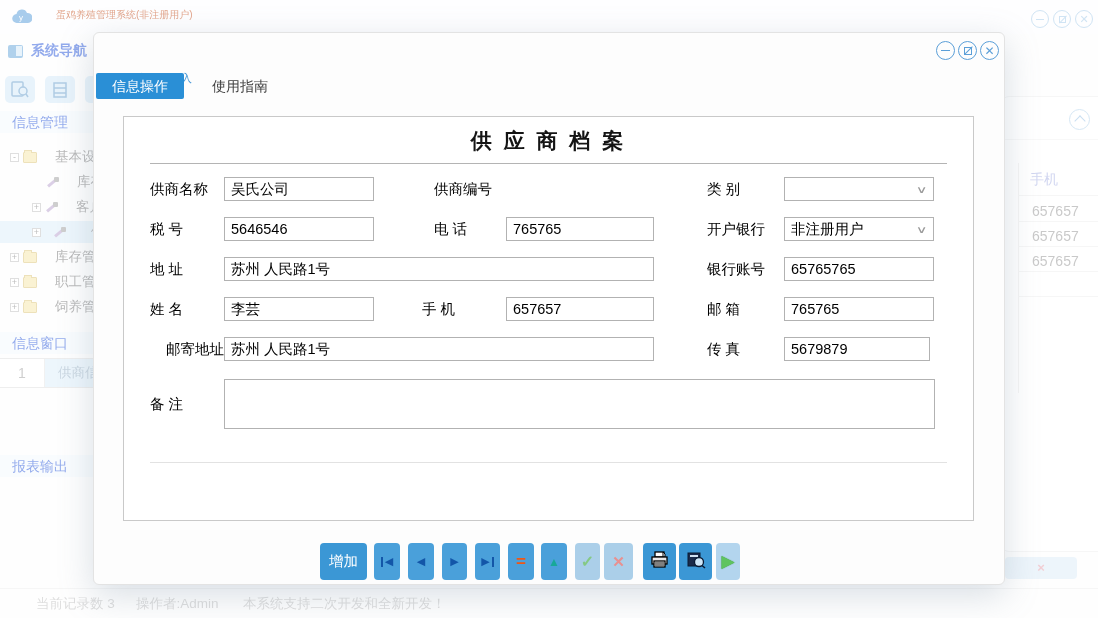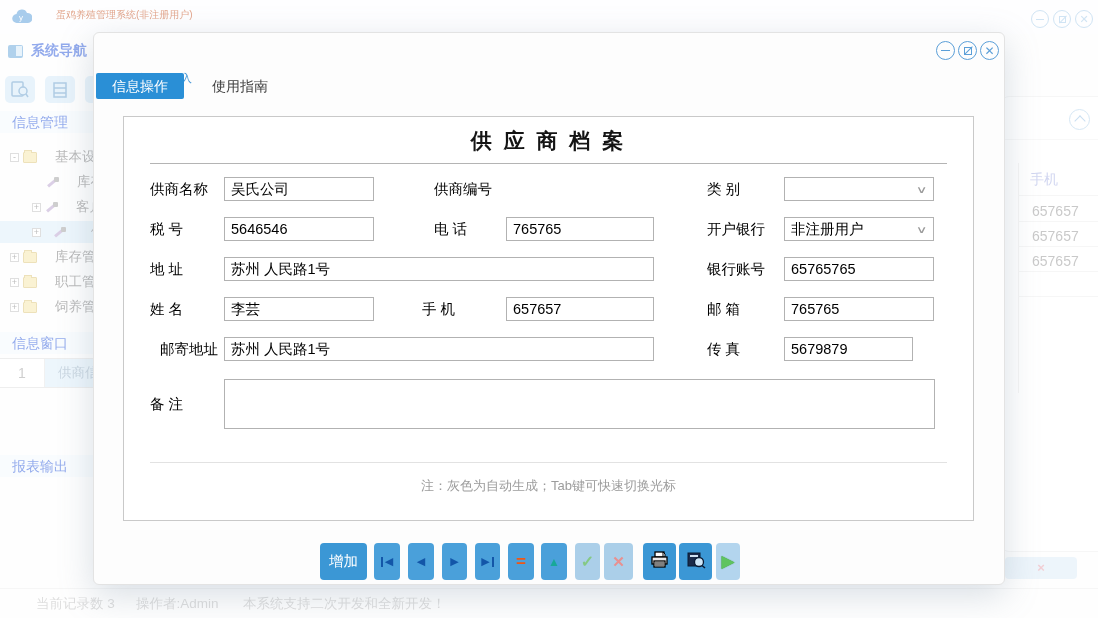--- a/index.html
+++ b/index.html
@@ -261,30 +261,29 @@
     <span class="lbl" style="left:583px;top:140px;">银行账号</span>
     <input class="inp" style="left: 660px; top: 140px; width: 150px;" value="65765765">
 
     <span class="lbl" style="left:26px;top:180px;">姓 名</span>
     <input class="inp" style="left: 100px; top: 180px; width: 150px;" value="李芸">
     <span class="lbl" style="left:298px;top:180px;">手 机</span>
     <input class="inp" style="left: 382px; top: 180px; width: 148px;" value="657657">
     <span class="lbl" style="left:583px;top:180px;">邮 箱</span>
     <input class="inp" style="left: 660px; top: 180px; width: 150px;" value="765765">
 
-    <span class="lbl" style="left:36px;top:220px;">邮寄地址</span>
+    <span class="lbl" style="left:42px;top:220px;">邮寄地址</span>
     <input class="inp" style="left: 100px; top: 220px; width: 430px;" value="苏州 人民路1号">
     <span class="lbl" style="left:583px;top:220px;">传 真</span>
-    <input class="inp" style="left: 660px; top: 220px; width: 129px;" value="5679879">
+    <input class="inp" style="left: 660px; top: 220px; width: 146px;" value="5679879">
 
     <span class="lbl" style="left:26px;top:275px;">备 注</span>
     <textarea class="inp" style="left: 100px; top: 262px; width: 711px;"></textarea>
 
     <div class="hr2"></div>
-    <div class="f-note">注：灰色为自动生成；Tab键可快速切换光标</div>
   </div>
 
   <div class="mtoolbar">
     <button class="tbtn blue" style="left:226px;width:47px;">
       <span class="add-label">增加</span>
     </button>
     <button class="tbtn blue2" style="left:280px;width:26px;">
       <span class="navbar"></span>
         <span class="gap2"></span>
         <span class="nav-glyph">◀</span>

